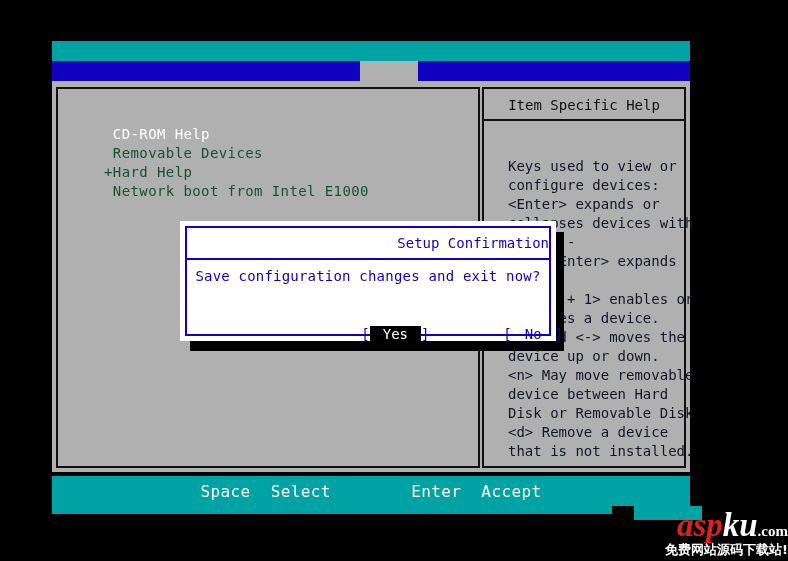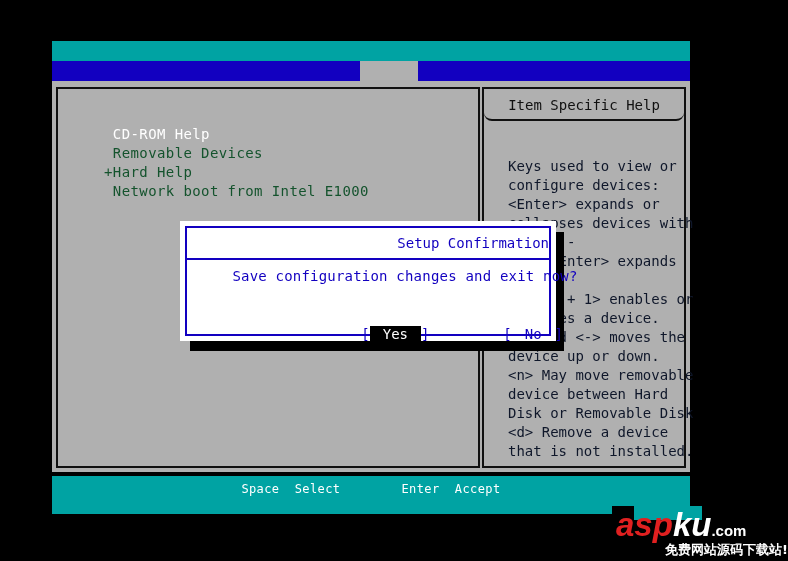--- a/index.html
+++ b/index.html
@@ -118,21 +118,20 @@
     top: 0;
     width: 100%;
     height: 32px;
     line-height: 32px;
     text-align: center;
     color: #101010;
     font-size: 14px;
     border-bottom: 2px solid #101010;
     box-sizing: border-box;
     white-space: pre;
-    border-radius: 8px;
   }
   .help-body {
     position: absolute;
     left: 24px;
     top: 68px;
     width: 190px;
     font-size: 14px;
     line-height: 19px;
     color: #0f172a;
     white-space: pre;
@@ -141,21 +140,21 @@
 
   
   .key-bar {
     position: absolute;
     left: 52px;
     top: 476px;
     width: 638px;
     height: 38px;
     background: #00a3a3;
     color: #ffffff;
-    font-size: 12px;
+    font-size: 16px;
   }
   .key-bar .keys {
     position: absolute;
     left: 0;
     top: 6px;
     width: 100%;
     text-align: center;
     white-space: pre;
     letter-spacing: 0.4px;
   }
@@ -205,21 +204,20 @@
   .dialog-message {
     position: absolute;
     left: 0;
     top: 40px;
     width: 100%;
     text-align: center;
     color: #1200c0;
     font-size: 14px;
     white-space: pre;
     letter-spacing: 0.2px;
-    padding-left: 37px;
   }
   .dialog-buttons {
     position: absolute;
     left: 0;
     top: 76px;
     width: 100%;
     height: 22px;
     font-size: 14px;
     color: #1200c0;
   }
@@ -256,26 +254,27 @@
     width: 68px;
     height: 14px;
     background: #00a3a3;
   }
   .wm-main {
     position: absolute;
     left: 4px;
     top: 2px;
     width: 172px;
     height: 34px;
-    font-family: Liberation Sans, sans-serif;
+    font-family: Liberation Serif, serif;
     font-size: 33px;
     font-weight: bold;
     font-style: italic;
     line-height: 34px;
     white-space: nowrap;
+    text-align: right;
   }
   .wm-asp { color: #e02020; }
   .wm-ku  { color: #ffffff; }
   .wm-com {
     color: #ffffff;
     font-size: 15px;
     font-style: normal;
     font-weight: bold;
   }
   .wm-cn {

